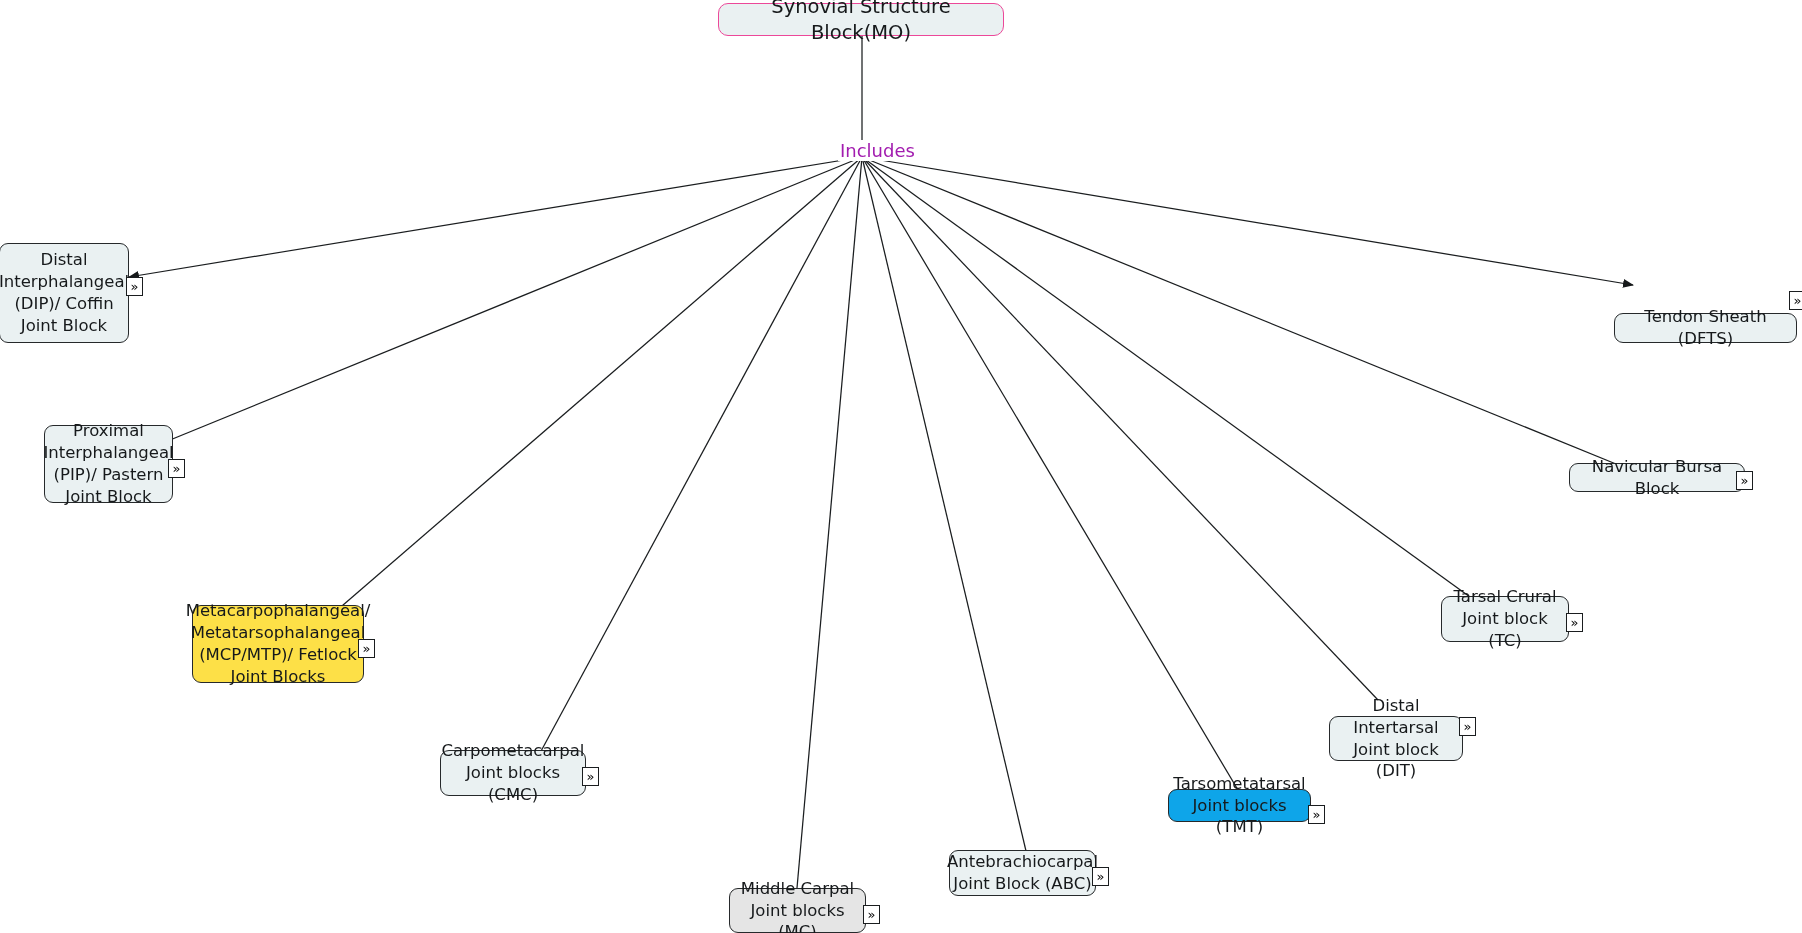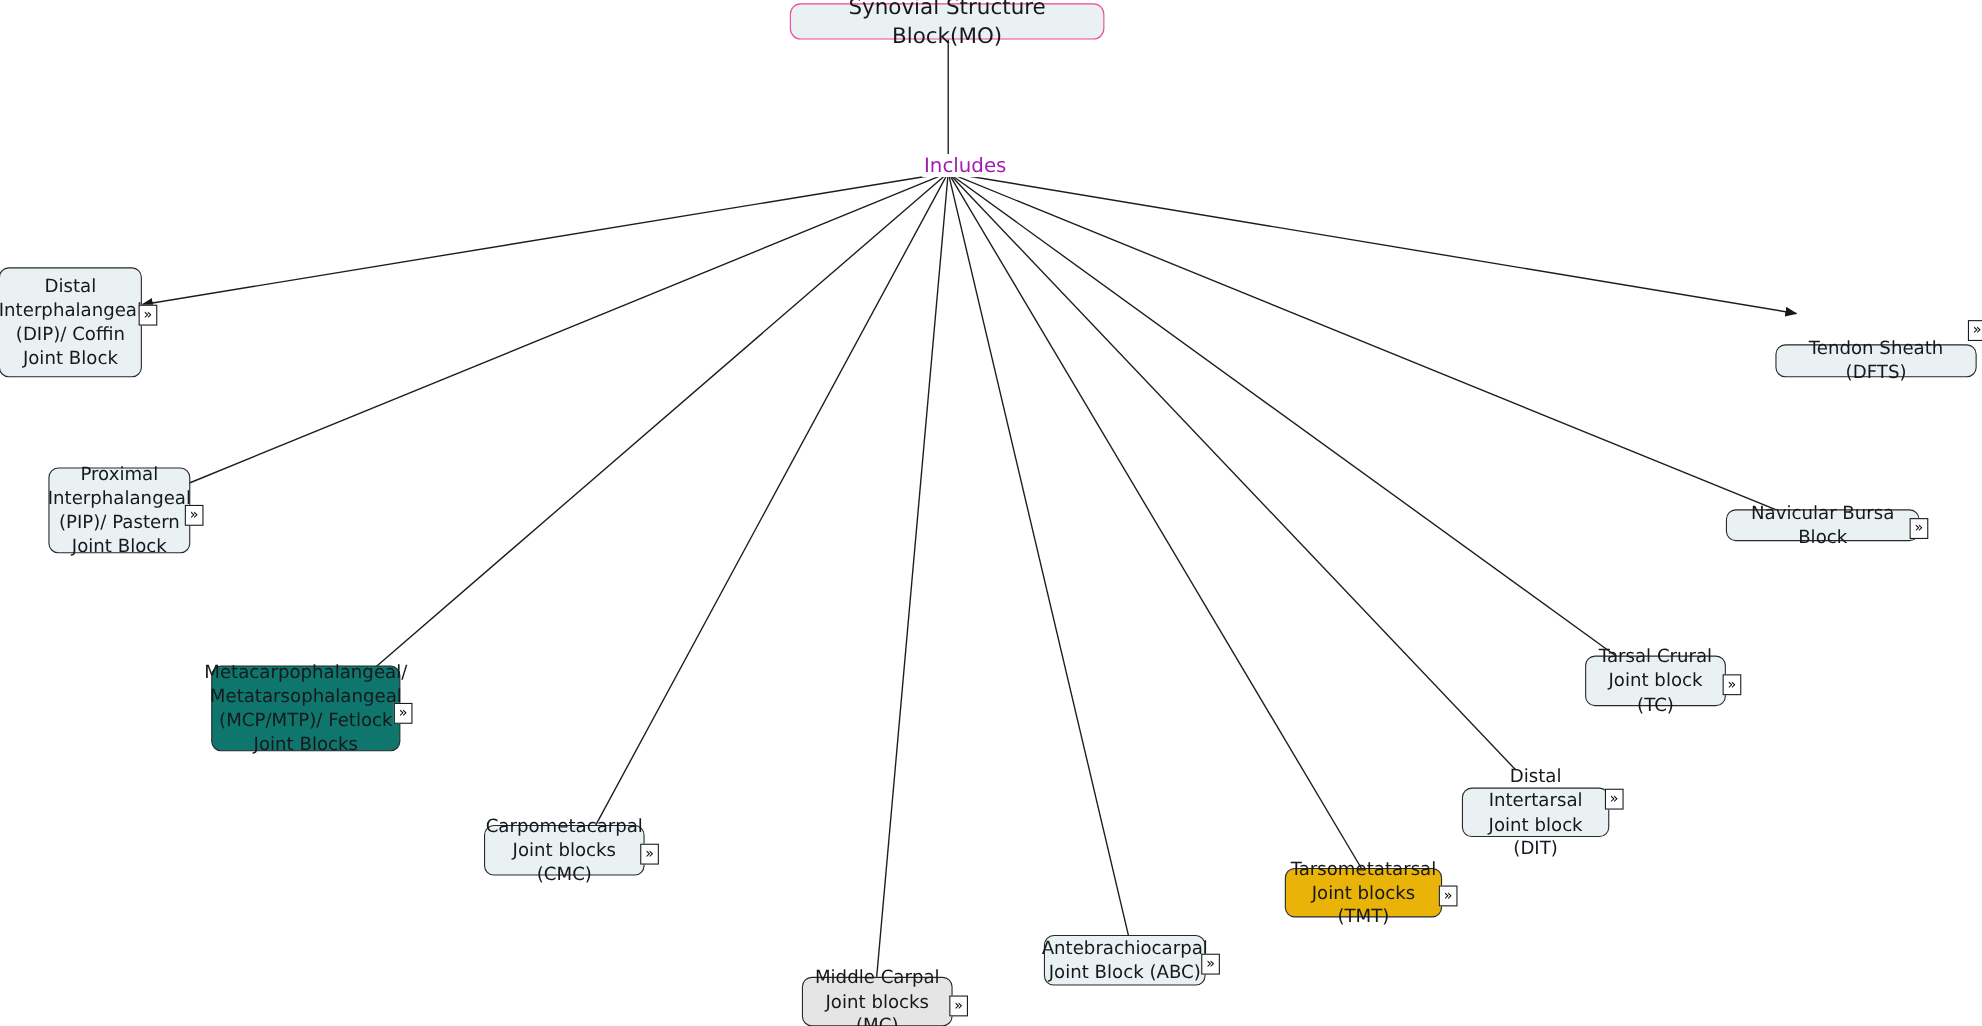--- a/index.html
+++ b/index.html
@@ -111,35 +111,35 @@
       <div class="node child" style="left: -1px; top: 243px; width: 130px; height: 100px; background: rgb(234, 241, 242); border-color: rgb(38, 41, 43);">Distal
 Interphalangeal
 (DIP)/ Coffin
 Joint Block</div>
       <div class="badge" style="left: 126px; top: 277px;">»</div>
       <div class="node child" style="left: 44px; top: 425px; width: 129px; height: 78px; background: rgb(234, 241, 242); border-color: rgb(38, 41, 43);">Proximal
 Interphalangeal
 (PIP)/ Pastern
 Joint Block</div>
       <div class="badge" style="left: 168px; top: 459px;">»</div>
-      <div class="node child" style="left: 192px; top: 605px; width: 172px; height: 78px; background: #0f766e; border-color: rgb(38, 41, 43);">Metacarpophalangeal/
+      <div class="node child" style="left: 192px; top: 605px; width: 172px; height: 78px; background: #fde047; border-color: rgb(38, 41, 43);">Metacarpophalangeal/
 Metatarsophalangeal
 (MCP/MTP)/ Fetlock
 Joint Blocks</div>
       <div class="badge" style="left: 358px; top: 639px;">»</div>
       <div class="node child" style="left: 440px; top: 750px; width: 146px; height: 46px; background: rgb(234, 241, 242); border-color: rgb(38, 41, 43);">Carpometacarpal
 Joint blocks (CMC)</div>
       <div class="badge" style="left: 582px; top: 767px;">»</div>
       <div class="node child" style="left: 729px; top: 888px; width: 137px; height: 45px; background: #e5e5e5; border-color: rgb(38, 41, 43);">Middle Carpal
 Joint blocks (MC)</div>
       <div class="badge" style="left: 863px; top: 905px;">»</div>
       <div class="node child" style="left: 949px; top: 850px; width: 147px; height: 46px; background: rgb(234, 241, 242); border-color: rgb(38, 41, 43);">Antebrachiocarpal
 Joint Block (ABC)</div>
       <div class="badge" style="left: 1092px; top: 867px;">»</div>
-      <div class="node child" style="left: 1168px; top: 789px; width: 143px; height: 45px; background: #eab308; border-color: rgb(38, 41, 43);">Tarsometatarsal
+      <div class="node child" style="left: 1168px; top: 789px; width: 143px; height: 33px; background: #0ea5e9; border-color: rgb(38, 41, 43);">Tarsometatarsal
 Joint blocks (TMT)</div>
       <div class="badge" style="left: 1308px; top: 805px;">»</div>
       <div class="node child" style="left: 1329px; top: 716px; width: 134px; height: 45px; background: rgb(234, 241, 242); border-color: rgb(38, 41, 43);">Distal Intertarsal
 Joint block (DIT)</div>
       <div class="badge" style="left: 1459px; top: 717px;">»</div>
       <div class="node child" style="left: 1441px; top: 596px; width: 128px; height: 46px; background: rgb(234, 241, 242); border-color: rgb(38, 41, 43);">Tarsal Crural
 Joint block (TC)</div>
       <div class="badge" style="left: 1566px; top: 613px;">»</div>
       <div class="node child" style="left: 1569px; top: 463px; width: 176px; height: 29px; background: rgb(234, 241, 242); border-color: rgb(38, 41, 43); text-align: center;">Navicular Bursa Block</div>
       <div class="badge" style="left: 1736px; top: 471px;">»</div>

